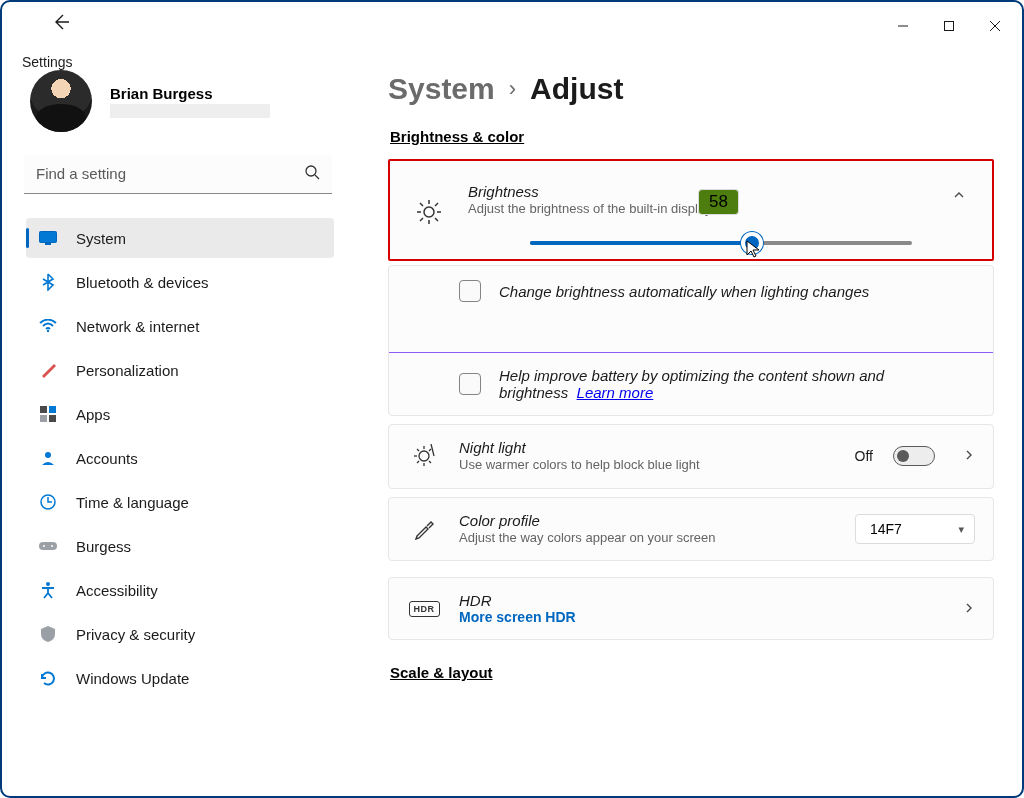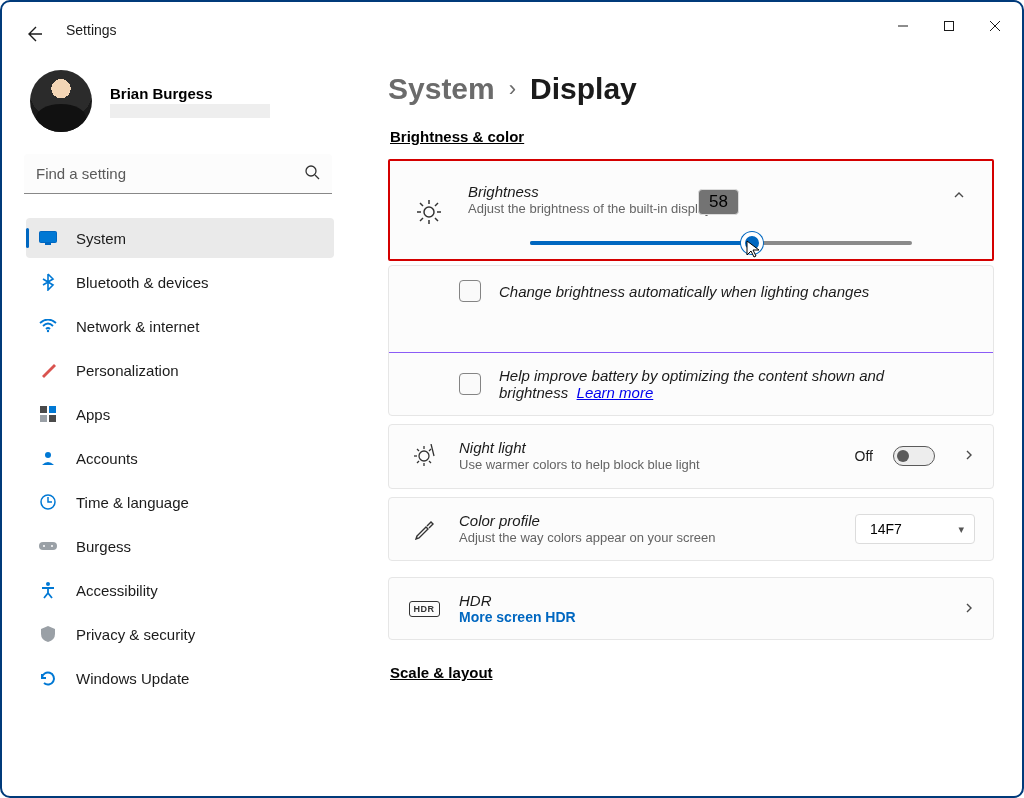--- a/index.html
+++ b/index.html
@@ -1,20 +1,20 @@
 <!DOCTYPE html>
 <html><head>
 <meta charset="utf-8">
 <style>
   * { box-sizing: border-box; margin: 0; padding: 0; font-family: "Segoe UI", -apple-system, sans-serif; }
   body { background: #fff; width: 1024px; height: 798px; overflow: hidden; position: relative; border: 2px solid #003a7a; border-radius: 10px; }
   .titlebar { height: 48px; display:flex; align-items:center; justify-content:flex-end; padding: 0 4px; }
   .win-controls { display:flex; }
   .win-btn { width: 46px; height: 32px; display:flex; align-items:center; justify-content:center; color:#1b1b1b; }
-  .back-row { position:absolute; top:20px; left:20px; display:flex; align-items:flex-start; gap:20px; }
+  .back-row { position:absolute; top:8px; left:20px; display:flex; align-items:flex-end; gap:20px;flex-direction:column; }
   .back-arrow { width:24px; height:24px; display:flex; align-items:center; justify-content:center; color:#333; }
   .app-title { font-size:14px; color:#1b1b1b; }
 
   .content { display:flex; padding: 12px 0 0 18px; height: calc(100% - 48px); }
   .sidebar { width: 340px; padding-right: 20px; }
   .profile { display:flex; align-items:center; gap:18px; padding: 8px 8px 18px 10px; }
   .avatar { width:62px; height:62px; border-radius:50%; background: radial-gradient(circle at 50% 30%, #f3d5b5 0 18%, #2b2b2b 18% 60%, #1a1a1a 60% 100%); position:relative; overflow:hidden; }
   .avatar::after{content:""; position:absolute; bottom:0; left:10%; width:80%; height:45%; background:#111; border-radius:50% 50% 0 0;}
   .user-name { font-weight:700; font-size:15px; }
   .user-email { width:160px; height:14px; background:#eee; margin-top:2px; }
@@ -42,21 +42,21 @@
   .card-sep { border-top:1px solid #8b5cf6;margin-top:36px; }
   .card-ico { width:34px; display:flex; align-items:center; justify-content:center; color:#333; }
   .card-text { flex:1; }
   .card-title { font-size:15px; color:#1b1b1b;font-style:italic; }
   .card-sub { font-size:13px; color:#646464; line-height:1.35; }
   .chev { color:#4a4a4a; }
 
   .highlight { border:2px solid #d40000; border-radius:2px; padding-bottom:6px; }
   .brightness-row { display:flex; align-items:flex-start; padding: 22px 26px 0 22px; gap:22px; position:relative;}
   .brightness-ico { margin-top:16px; width:34px; display:flex; justify-content:center; }
-  .value-badge { position:absolute; left:308px; top:28px; background:#737373; border:1px solid #dcdcdc; border-radius:4px; padding:2px 10px; font-size:17px; }
+  .value-badge { position:absolute; left:308px; top:28px; background:#4d7c0f; border:1px solid #dcdcdc; border-radius:4px; padding:2px 10px; font-size:17px; }
   .slider-wrap { padding: 16px 80px 8px 140px; position:relative; }
   .track { height:4px; background:#8a8a8a; border-radius:2px; position:relative; }
   .track-fill { position:absolute; left:0; top:0; bottom:0; width:58%; background:#0067c0; border-radius:2px; }
   .thumb { position:absolute; left:58%; top:50%; transform:translate(-50%,-50%); width:22px; height:22px; border-radius:50%; background:#0067c0; border:4px solid #fff; box-shadow:0 0 0 1px #0067c0; }
   .cursor { position:absolute; left:59%; top:14px; }
   .expand-chev { position:absolute; right:26px; top:50%; transform:translateY(-50%) rotate(180deg); }
 
   .checkbox { width:22px; height:22px; border:1px solid #848484; border-radius:4px; background:#fafafa; flex-shrink:0; }
 
   .toggle { width:42px; height:20px; border-radius:10px; border:1px solid #5a5a5a; background:#ededed; position:relative; }
@@ -220,21 +220,21 @@
           </span>
         <span>Windows Update</span>
       </li>
     </ul>
   </aside>
 
   <main class="main">
     <div class="breadcrumb">
       <span class="bc-parent">System</span>
       <span class="bc-sep">›</span>
-      <span class="bc-current">Display</span>
+      <span class="bc-current">Adjust</span>
     </div>
 
     <div class="section-title">Brightness &amp; color</div>
 
     <div class="card highlight">
       <div class="brightness-row">
         <div class="brightness-ico">
           <svg width="26" height="26" viewBox="0 0 26 26">
               <circle cx="13" cy="13" r="5" fill="none" stroke="#333" stroke-width="1.5"></circle>
               <g stroke="#333" stroke-width="1.5">

